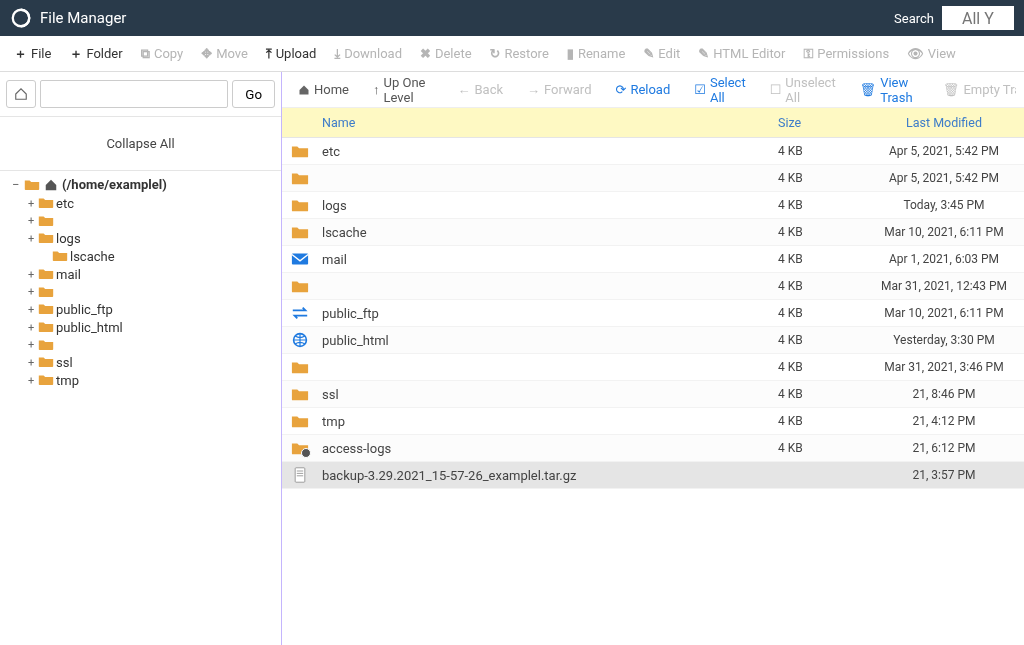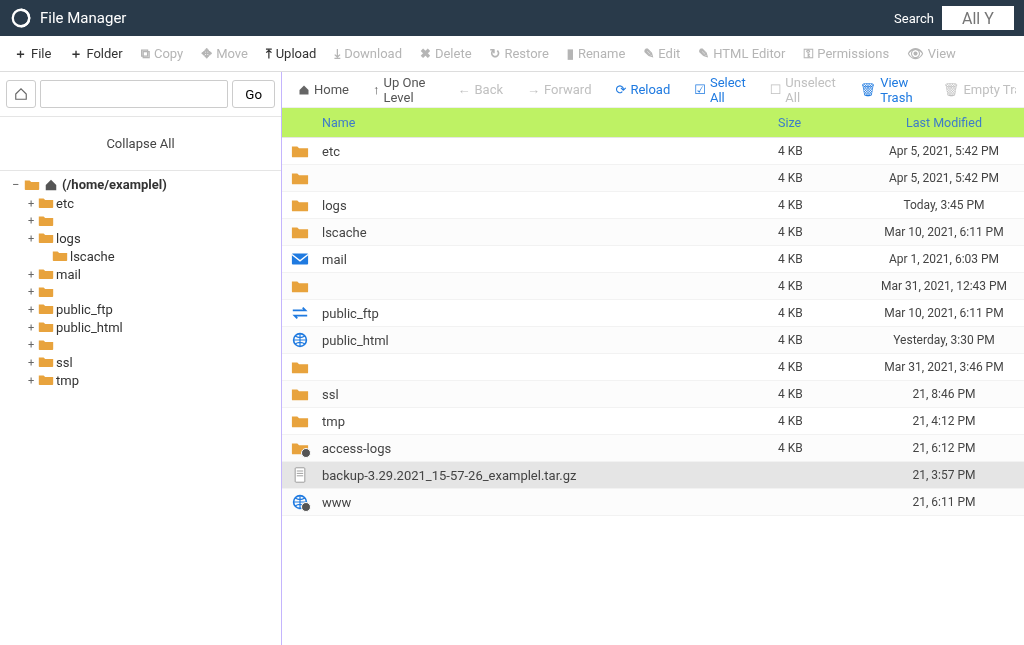--- a/index.html
+++ b/index.html
@@ -47,21 +47,21 @@
 
   
   .sectoolbar { height: 36px; display: flex; align-items: center; padding: 0 8px; gap: 8px; border-bottom: 1px solid #eee; }
   .sbtn { display: inline-flex; align-items: center; gap: 4px; padding: 4px 8px; font-size: 13px; color: #555; cursor: pointer; }
   .sbtn.disabled { color: #c0c0c0; }
   .sbtn.blue { color: #1f7ae0; }
   .sbtn svg { width: 12px; height: 12px; }
 
   
   .filetable { flex: 1; overflow: auto; }
-  .filehead { display: flex; align-items: center; height: 30px; border-bottom: 1px solid #e5e5e5; background: #bef264; color: #3d7cc9; font-size: 12.5px; }
+  .filehead { display: flex; align-items: center; height: 30px; border-bottom: 1px solid #e5e5e5; background: #fef9c3; color: #3d7cc9; font-size: 12.5px; }
   .col-icon { width: 36px; }
   .col-name { flex: 1; padding-left: 4px; }
   .col-size { width: 86px; color: #555; }
   .col-mod { width: 160px; text-align: center; }
   .filehead .col-size, .filehead .col-mod { color: #3d7cc9; }
   .filehead .col-name { cursor: pointer; }
 
   .filerow { display: flex; align-items: center; height: 27px; border-bottom: 1px solid #f2f2f2; background: #fff; }
   .filerow:nth-child(even) { background: #fcfcfc; }
   .filerow.selected { background: #e5e5e5; }
@@ -461,28 +461,17 @@
                 <svg viewBox="0 0 16 20">
                   <rect x="2" y="1" width="12" height="18" rx="1"></rect>
                   <path d="M4 5 h8 M4 8 h8 M4 11 h8" stroke="#888"></path>
                 </svg>
               </span>
             </div>
             <div class="col-name">backup-3.29.2021_15-57-26_examplel.tar.gz</div>
             <div class="col-size"></div>
             <div class="col-mod">21, 3:57 PM</div>
           </div>
-          <div class="filerow">
-            <div class="col-icon">
-              <span class="linkdot"><span class="ico-globe"><svg viewBox="0 0 20 20">
-                    <circle cx="10" cy="10" r="8"></circle>
-                    <path d="M2 10 h16 M10 2 v16 M4 5 q6 4 12 0 M4 15 q6 -4 12 0"></path>
-                  </svg></span></span>
-            </div>
-            <div class="col-name">www</div>
-            <div class="col-size"></div>
-            <div class="col-mod">21, 6:11 PM</div>
-          </div>
         </div>
     </div>
 
   </div>
 </div>
 
 </body></html>

